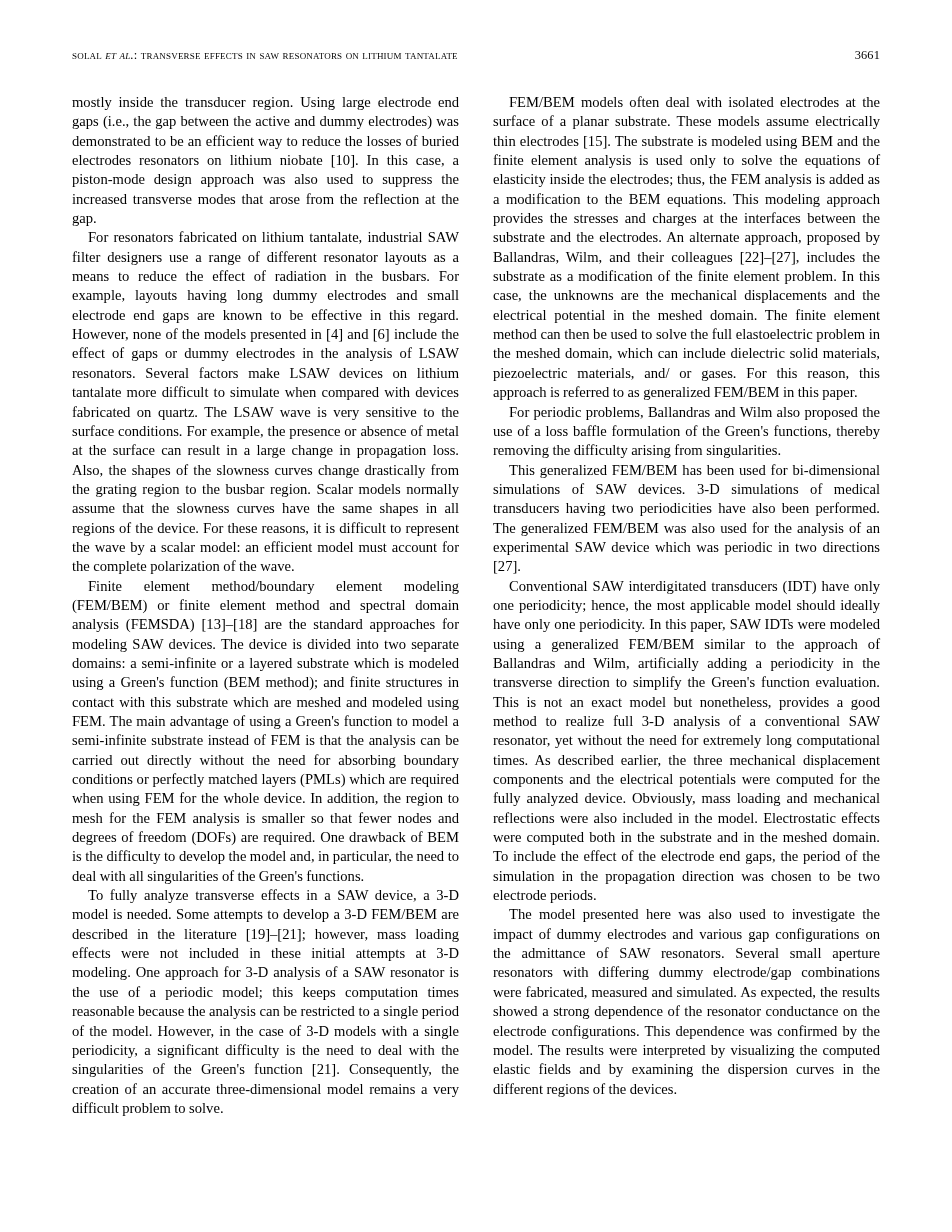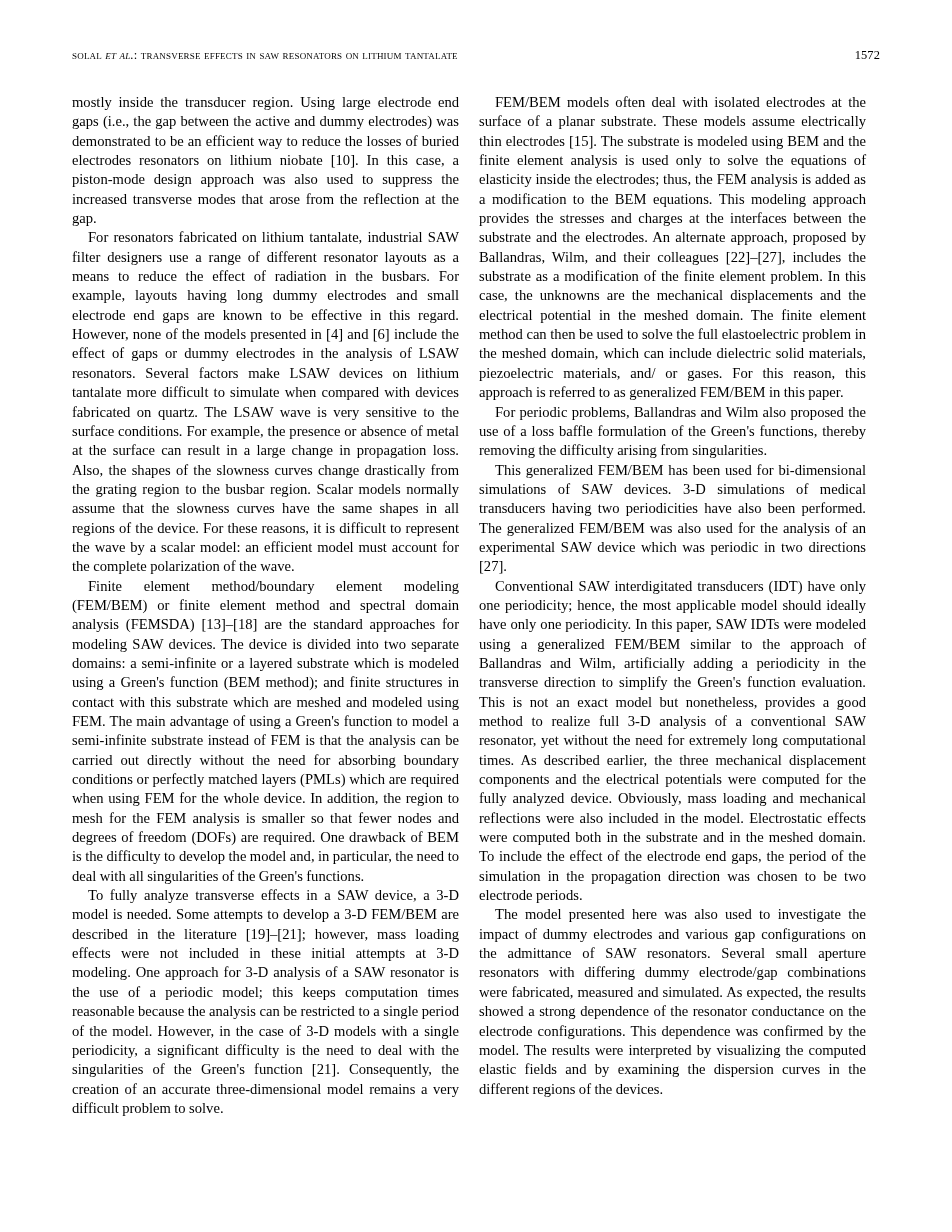--- a/index.html
+++ b/index.html
@@ -41,21 +41,21 @@
   }
   .runhead-title .italic {
     font-style: italic;
   }
   .runhead-page {
     font-size: 12.4px;
     letter-spacing: 0.01em;
   }
   .columns {
     display: flex;
-    gap: 20px;
+    gap: 34px;
   }
   .col {
     width: 387px;
   }
   p.para {
     margin: 0;
     text-indent: 16px;
     text-align: justify;
     font-size: 14.6px;
     line-height: 19.35px;
@@ -67,21 +67,21 @@
     text-indent: 0;
   }
 </style>
 </head>
 <body>
 
 <div class="page">
 
   <div class="runhead">
     <div class="runhead-title"><span>SOLAL </span><span class="italic">ET AL.</span><span>: TRANSVERSE EFFECTS IN SAW RESONATORS ON LITHIUM TANTALATE</span></div>
-    <div class="runhead-page">1572</div>
+    <div class="runhead-page">3661</div>
   </div>
 
   <div class="columns">
     <div class="col">
       <p class="para first">mostly inside the transducer region. Using large electrode end gaps (i.e., the gap between the active and dummy electrodes) was demonstrated to be an efficient way to reduce the losses of buried electrodes resonators on lithium niobate [10]. In this case, a piston-mode design approach was also used to suppress the increased transverse modes that arose from the reflection at the gap.</p>
       <p class="para">For resonators fabricated on lithium tantalate, industrial SAW filter designers use a range of different resonator layouts as a means to reduce the effect of radiation in the busbars. For example, layouts having long dummy electrodes and small electrode end gaps are known to be effective in this regard. However, none of the models presented in [4] and [6] include the effect of gaps or dummy electrodes in the analysis of LSAW resonators. Several factors make LSAW devices on lithium tantalate more difficult to simulate when compared with devices fabricated on quartz. The LSAW wave is very sensitive to the surface conditions. For example, the presence or absence of metal at the surface can result in a large change in propagation loss. Also, the shapes of the slowness curves change drastically from the grating region to the busbar region. Scalar models normally assume that the slowness curves have the same shapes in all regions of the device. For these reasons, it is difficult to represent the wave by a scalar model: an efficient model must account for the complete polarization of the wave.</p>
       <p class="para">Finite element method/boundary element modeling (FEM/BEM) or finite element method and spectral domain analysis (FEMSDA) [13]–[18] are the standard approaches for modeling SAW devices. The device is divided into two separate domains: a semi-infinite or a layered substrate which is modeled using a Green's function (BEM method); and finite structures in contact with this substrate which are meshed and modeled using FEM. The main advantage of using a Green's function to model a semi-infinite substrate instead of FEM is that the analysis can be carried out directly without the need for absorbing boundary conditions or perfectly matched layers (PMLs) which are required when using FEM for the whole device. In addition, the region to mesh for the FEM analysis is smaller so that fewer nodes and degrees of freedom (DOFs) are required. One drawback of BEM is the difficulty to develop the model and, in particular, the need to deal with all singularities of the Green's functions.</p>
       <p class="para">To fully analyze transverse effects in a SAW device, a 3-D model is needed. Some attempts to develop a 3-D FEM/BEM are described in the literature [19]–[21]; however, mass loading effects were not included in these initial attempts at 3-D modeling. One approach for 3-D analysis of a SAW resonator is the use of a periodic model; this keeps computation times reasonable because the analysis can be restricted to a single period of the model. However, in the case of 3-D models with a single periodicity, a significant difficulty is the need to deal with the singularities of the Green's function [21]. Consequently, the creation of an accurate three-dimensional model remains a very difficult problem to solve.</p>
     </div>
     <div class="col">

